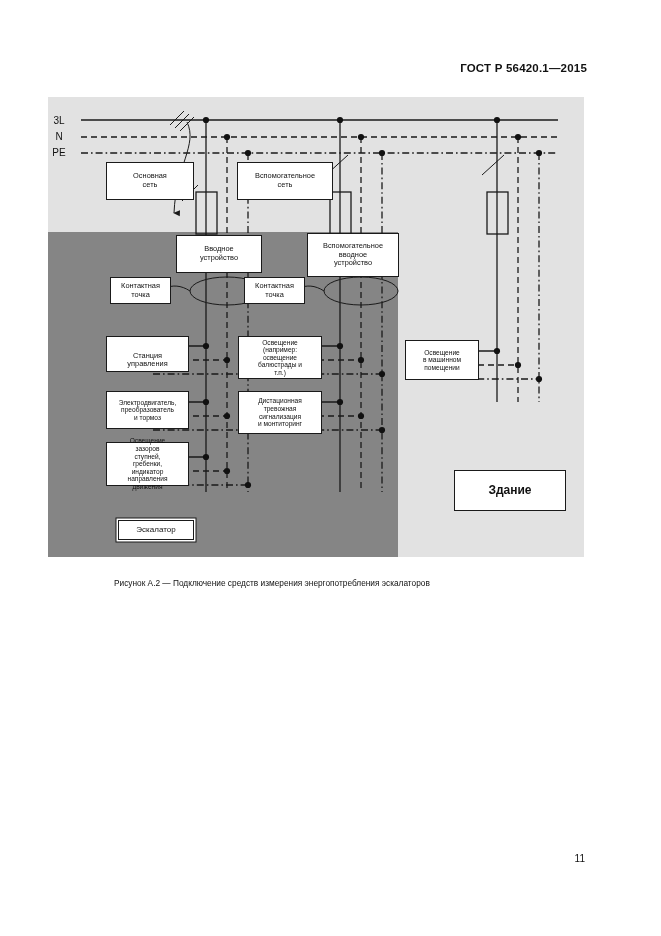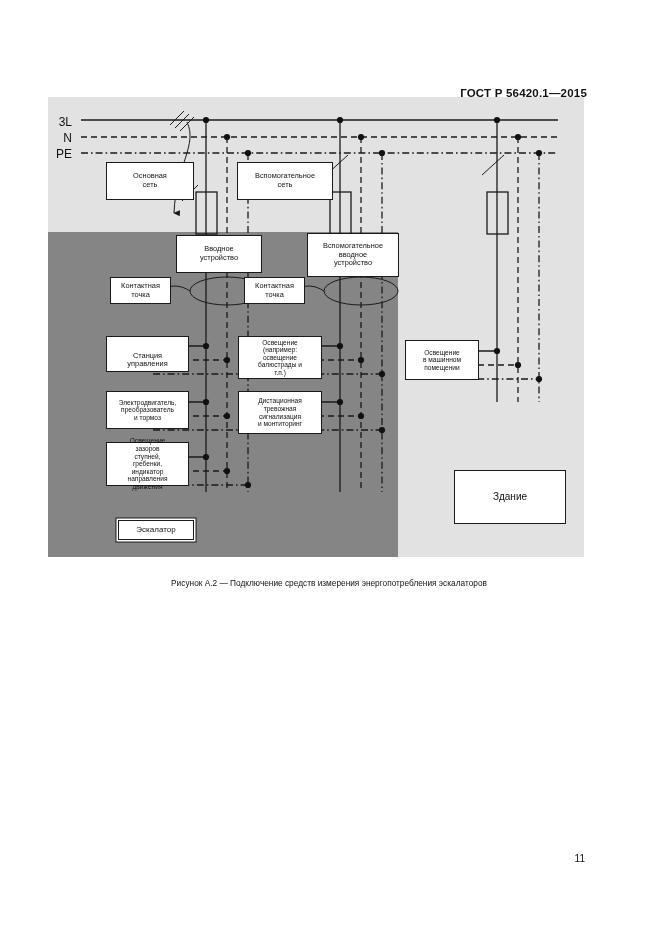--- a/index.html
+++ b/index.html
@@ -5,21 +5,21 @@
   html,body{margin:0;padding:0;}
   body{
     width:661px;height:936px;background:#ffffff;
     font-family:"Liberation Sans","DejaVu Sans",sans-serif;
     position:relative;overflow:hidden;
   }
   .page{position:absolute;inset:0;}
 
   .hdr{
     position:absolute;top:62px;right:74px;
-    font-size:11.5px;font-weight:bold;color:#111;letter-spacing:.2px;margin-top:25px;
+    font-size:11.5px;font-weight:bold;color:#111;letter-spacing:.2px;
   }
   .pageno{
     position:absolute;bottom:72px;right:76px;
     font-size:10px;color:#111;font-weight:normal;
   }
 
   
   .fig{position:absolute;left:48px;top:97px;width:536px;height:460px;}
   .outerpanel{position:absolute;inset:0;background:#e2e2e2;}
   .innerpanel{position:absolute;left:0px;top:135px;width:350px;height:325px;background:#858585;}
@@ -31,26 +31,26 @@
   .bx{
     position:absolute;background:#ffffff;border:1px solid #1a1a1a;
     box-sizing:border-box;display:flex;align-items:center;justify-content:center;
     text-align:center;color:#111;line-height:1.18;
     font-size:7.4px;padding:2px 15px;
   }
   .bx.s{font-size:6.6px;line-height:1.15;}
   .bx.dbl{border:1px solid #1a1a1a;box-shadow:0 0 0 1.5px #ffffff,0 0 0 2.5px #1a1a1a;}
 
   .railtxt{
-    position:absolute;font-size:12px;color:#111;text-align:right;width:26px;
+    position:absolute;font-size:10px;color:#111;text-align:center;width:26px;
   }
 
   .caption{
-    position:absolute;left:99px;top:578px;width:460px;
-    font-size:8.3px;color:#111;text-align:center;
+    position:absolute;left:114px;top:578px;width:460px;
+    font-size:8.3px;color:#111;text-align:left;
   }
 </style>
 </head>
 <body>
 
 <div class="page">
 
   <div class="hdr">ГОСТ Р 56420.1—2015</div>
 
   <div class="fig">
@@ -240,20 +240,20 @@
       <span>и монтиторинг</span>
     </div>
 
     <div class="bx s" style="left:357px;top:243px;width:74px;height:40px;flex-direction:column;">
       <span>Освещение</span>
       <span>в машинном</span>
       <span>помещении</span>
     </div>
 
     <div class="bx dbl" style="left:70px;top:423px;width:76px;height:20px;font-size:8px;">Эскалатор</div>
-    <div class="bx" style="left:406px;top:373px;width:112px;height:54px;font-size:10px;">Здание</div>
+    <div class="bx" style="left:406px;top:373px;width:112px;height:41px;font-size:12px;font-weight:bold;">Здание</div>
 
   </div>
 
   <div class="caption">Рисунок А.2 — Подключение средств измерения энергопотребления эскалаторов</div>
 
   <div class="pageno">11</div>
 </div>
 
 </body></html>

